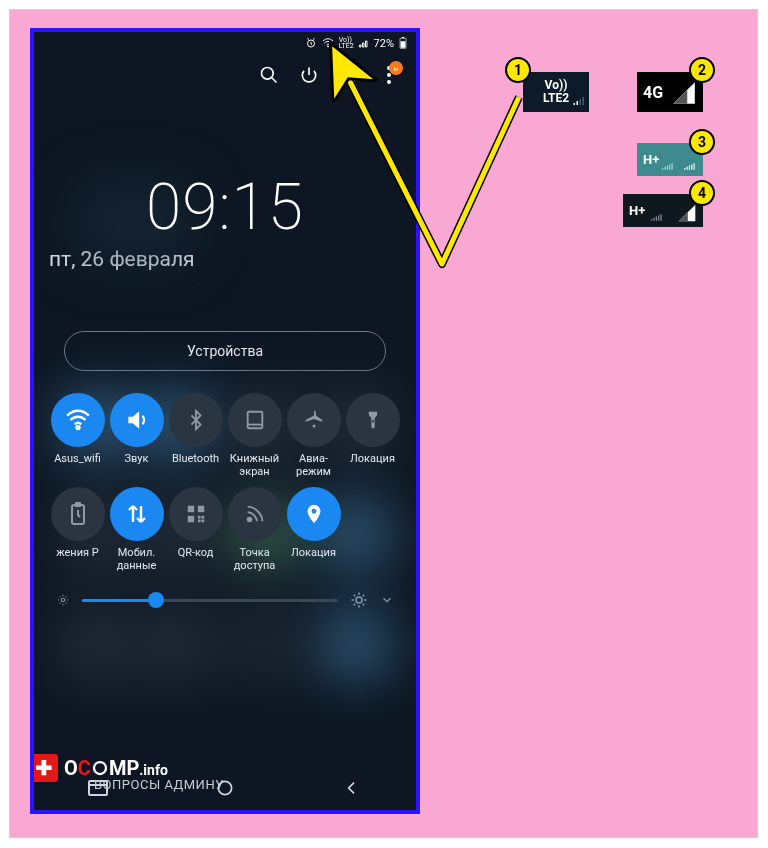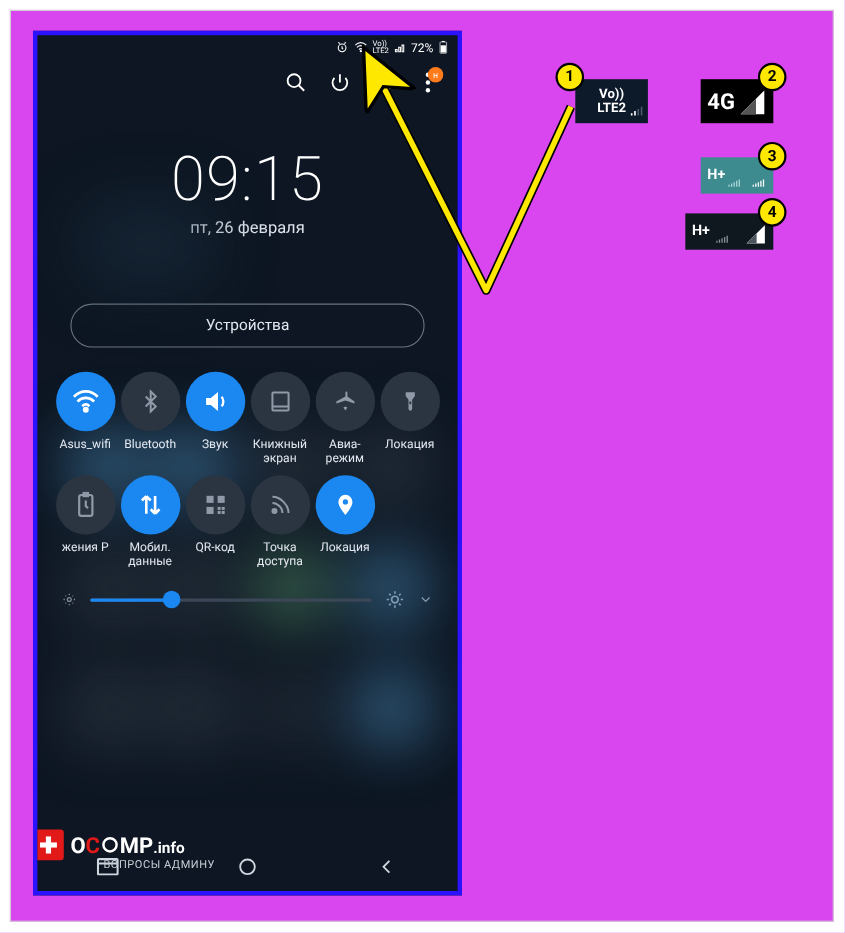--- a/index.html
+++ b/index.html
@@ -1,35 +1,35 @@
 <!DOCTYPE html>
 <html><head>
 <meta charset="utf-8">
 <style>
   * { box-sizing: border-box; margin: 0; padding: 0; }
   body { font-family: -apple-system, Roboto, Arial, sans-serif; background: #fff; width: 768px; height: 848px; position: relative; overflow: hidden; }
   
-  .main-frame { position: absolute; left: 9px; top: 9px; width: 749px; height: 829px; border: 1px solid #d0d0d0; background: #d946ef; }
+  .main-frame { position: absolute; left: 9px; top: 9px; width: 749px; height: 829px; border: 1px solid #d0d0d0; background: #f9a8d4; }
   
   .phone { position: absolute; left: 20px; top: 18px; width: 390px; height: 786px; border: 4px solid #2b13ff; background: #0d1622; overflow: hidden; }
   
   
   .blur-bg { position: absolute; inset: 0; filter: blur(28px) saturate(70%); opacity: .55; pointer-events:none; }
   .blob { position:absolute; width:64px; height:64px; border-radius:18px; }
   
   .status-bar { position: relative; height: 22px; display:flex; justify-content:flex-end; align-items:center; gap:4px; padding:0 8px; color:#fff; font-size:11px; }
   .status-bar svg, .status-bar .mini { height:12px; }
   .status-bar .mini { font-size:8px; line-height:1; }
   
   .top-icons { position:relative; display:flex; justify-content:flex-end; align-items:center; gap:18px; padding:10px 16px 0 0; color:#fff; }
   .top-icons .icn { width:22px; height:22px; display:flex; align-items:center; justify-content:center; }
   .badge-dot { position:absolute; top:-3px; right:-3px; width:14px; height:14px; border-radius:50%; background:#ff7a1a; font-size:8px; color:#fff; display:flex; align-items:center; justify-content:center; }
   
-  .clock { position:relative; margin-top:44px; text-align:center; color:#fff; font-weight:200; font-size:56px; letter-spacing:1px; }
-  .date { text-align:center; color:#dfe4ec; font-size:15px; margin-top:2px; }
+  .clock { position:relative; margin-top:84px; text-align:center; color:#fff; font-weight:200; font-size:64px; letter-spacing:1px; }
+  .date { text-align:left; color:#dfe4ec; font-size:21px; margin-top:2px;margin-left:15px; }
   
   .pill-row { display:flex; gap:12px; justify-content:center; margin-top:60px; padding:0 30px; }
   .pill { flex:1; height:40px; border:1px solid #6a7585; border-radius:20px; display:flex; align-items:center; justify-content:center; color:#e4e9f1; font-size:14px; }
   
   .tile-grid { display:grid; grid-template-columns: repeat(6, 1fr); gap:8px 0; padding:22px 14px 0; position:relative; }
   .tile { display:flex; flex-direction:column; align-items:center; gap:6px; }
   .tile-circle { width:54px; height:54px; border-radius:50%; display:flex; align-items:center; justify-content:center; }
   .tile-active { background:#1b87f0; color:#fff; }
   .tile-inactive { background:#2b3542; color:#7e8a99; }
   .tile-label { color:#e4e9f1; font-size:11px; text-align:center; min-height:26px; line-height:1.15; max-width:80px; }
@@ -40,21 +40,21 @@
   .slider-fill { position:absolute; left:0; top:0; height:100%; width:29%; background:#1b87f0; border-radius:2px; }
   .slider-thumb { position:absolute; top:50%; left:29%; width:16px; height:16px; background:#1b87f0; border-radius:50%; transform:translate(-50%,-50%); }
   
   .nav-bar { position:absolute; bottom:0; left:0; right:0; height:44px; display:flex; align-items:center; justify-content:space-around; color:#cfd6df; }
   .nav-bar .nb { width:24px; height:24px; display:flex; align-items:center; justify-content:center; }
   
   .watermark { position:absolute; left:-4px; bottom:28px; display:flex; align-items:center; gap:6px; color:#fff; font-weight:700; font-size:20px; z-index:5; }
   .watermark .wm-cross { width:28px; height:28px; background:#e21919; display:flex; align-items:center; justify-content:center; border-radius:3px; font-size:20px; font-weight:900; }
   .watermark .o1 { color:#fff; }
   .watermark .o2 { color:#e21919; }
-  .wm-sub { position:absolute; left:60px; bottom:18px; font-size:10px; color:#c8ced6; letter-spacing:.5px; z-index:5; }
+  .wm-sub { position:absolute; left:60px; bottom:18px; font-size:13px; color:#c8ced6; letter-spacing:.5px; z-index:5; }
   
   
   .num-badge { position:absolute; width:26px; height:26px; border-radius:50%; background:#ffe800; border:2px solid #000; display:flex; align-items:center; justify-content:center; font-weight:700; font-size:14px; z-index:10; }
   
   .callout-box { position:absolute; display:flex; align-items:center; justify-content:center; color:#fff; font-weight:700; font-size:14px; }
   
   
   .arrow-svg { position:absolute; left:0; top:0; pointer-events:none; z-index:8; }
   
   svg { display:block; }
@@ -153,35 +153,35 @@
       <div class="tile">
         <div class="tile-circle tile-active">
             <svg width="26" height="26" viewBox="0 0 24 24" fill="none" stroke="#fff" stroke-width="2.2">
               <path d="M2 8c6-6 14-6 20 0M5 12c4-4 10-4 14 0M9 16c2-2 4-2 6 0"></path>
               <circle cx="12" cy="19" r="1.4" fill="#fff"></circle>
             </svg>
           </div>
         <div class="tile-label">Asus_wifi</div>
       </div>
       <div class="tile">
-        <div class="tile-circle tile-inactive">
-            <svg width="22" height="22" viewBox="0 0 24 24" fill="none" stroke="#8f99a7" stroke-width="2">
-              <path d="M7 7l10 10-5 5V2l5 5L7 17"></path>
-            </svg>
-          </div>
-        <div class="tile-label">Bluetooth</div>
-      </div>
-      <div class="tile">
         <div class="tile-circle tile-active">
             <svg width="26" height="26" viewBox="0 0 24 24" fill="#fff">
               <path d="M4 9v6h4l6 5V4L8 9H4z"></path>
               <path d="M17 8c2 2 2 6 0 8" fill="none" stroke="#fff" stroke-width="2"></path>
             </svg>
           </div>
         <div class="tile-label">Звук</div>
+      </div>
+      <div class="tile">
+        <div class="tile-circle tile-inactive">
+            <svg width="22" height="22" viewBox="0 0 24 24" fill="none" stroke="#8f99a7" stroke-width="2">
+              <path d="M7 7l10 10-5 5V2l5 5L7 17"></path>
+            </svg>
+          </div>
+        <div class="tile-label">Bluetooth</div>
       </div>
       <div class="tile">
         <div class="tile-circle tile-inactive">
             <svg width="22" height="22" viewBox="0 0 24 24" fill="none" stroke="#8f99a7" stroke-width="2">
               <rect x="4" y="3" width="16" height="18" rx="1"></rect>
               <path d="M4 17h16"></path>
             </svg>
           </div>
         <div class="tile-label">Книжный экран</div>
       </div>
@@ -313,21 +313,21 @@
     <span>Vo))
 LTE2</span>
     <svg style="position:absolute;right:4px;bottom:5px" width="14" height="12" viewBox="0 0 24 24">
         <path d="M3 20h3v-4H3zM9 20h3v-8H9z" fill="#fff"></path>
         <path d="M15 20h3V8h-3zM21 20h3V4h-3z" fill="#4a5a6c"></path>
       </svg>
   </div>
 
   <div class="num-badge" style="left:679px; top:47px">2</div>
   <div class="callout-box" style="left:627px; top:62px; width:66px; height:40px; background:#000; justify-content:flex-start; padding-left:6px;">
-    <span style="font-size:20px">4G</span>
+    <span style="font-size:16px">4G</span>
     <svg style="position:absolute;right:6px;bottom:6px" width="26" height="26" viewBox="0 0 24 24">
         <path d="M2 22L22 2v20H2z" fill="#fff"></path>
         <path d="M2 22L15 9v13H2z" fill="#555"></path>
       </svg>
   </div>
 
   <div class="num-badge" style="left:679px; top:119px">3</div>
   <div class="callout-box" style="left:627px; top:133px; width:66px; height:33px; background:#3d8a8f; justify-content:flex-start; padding-left:6px;">
     <span style="font-size:13px">H+</span>
     <svg style="position:absolute;left:22px;bottom:4px" width="18" height="14" viewBox="0 0 24 24">

